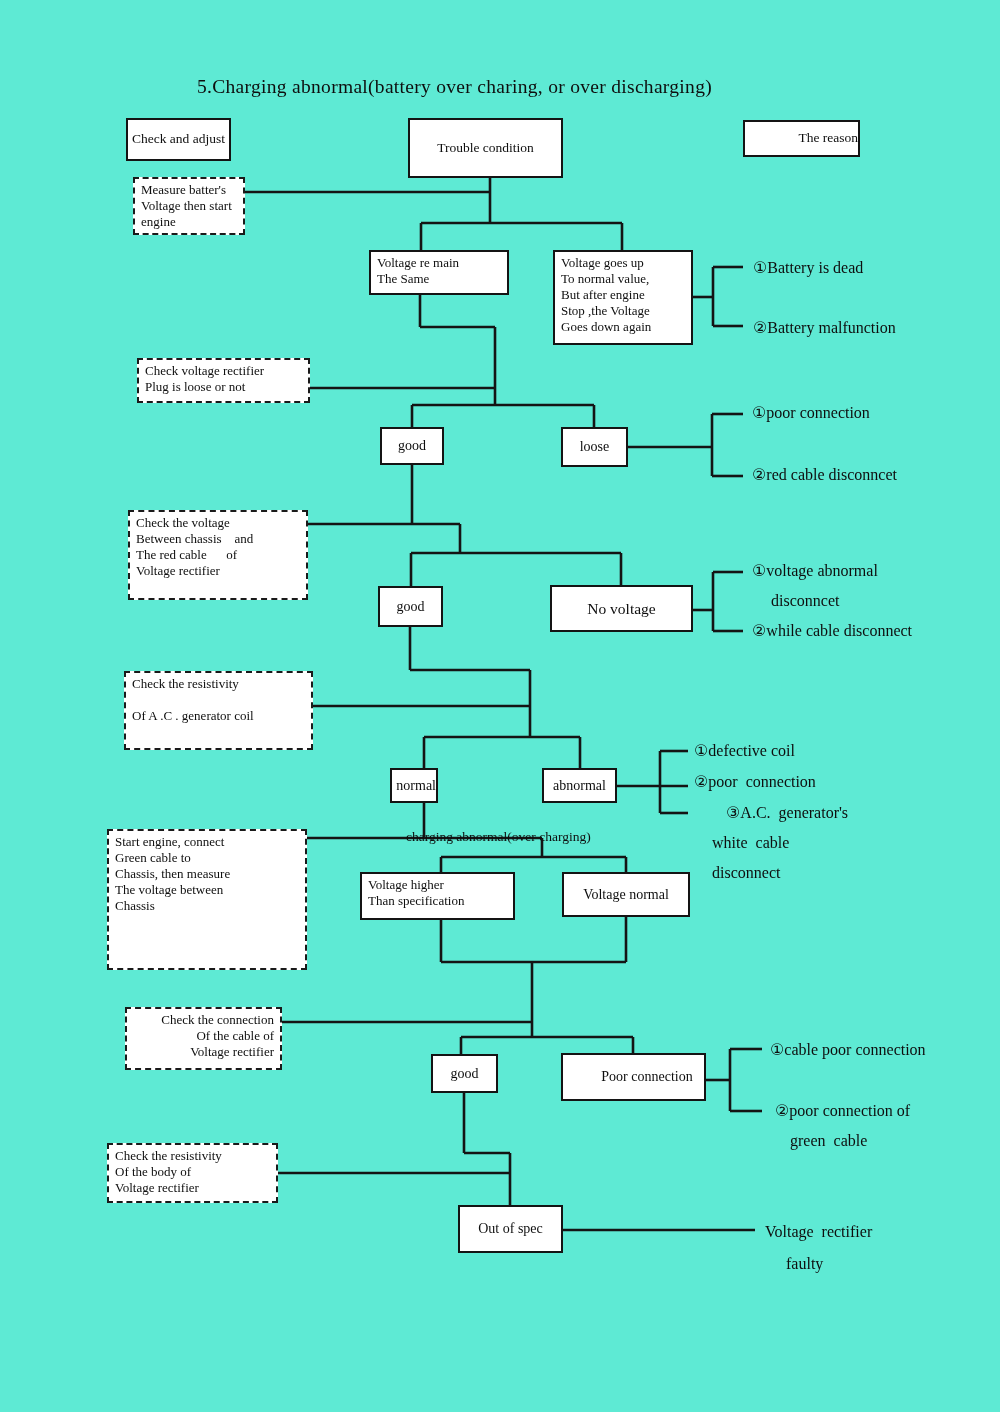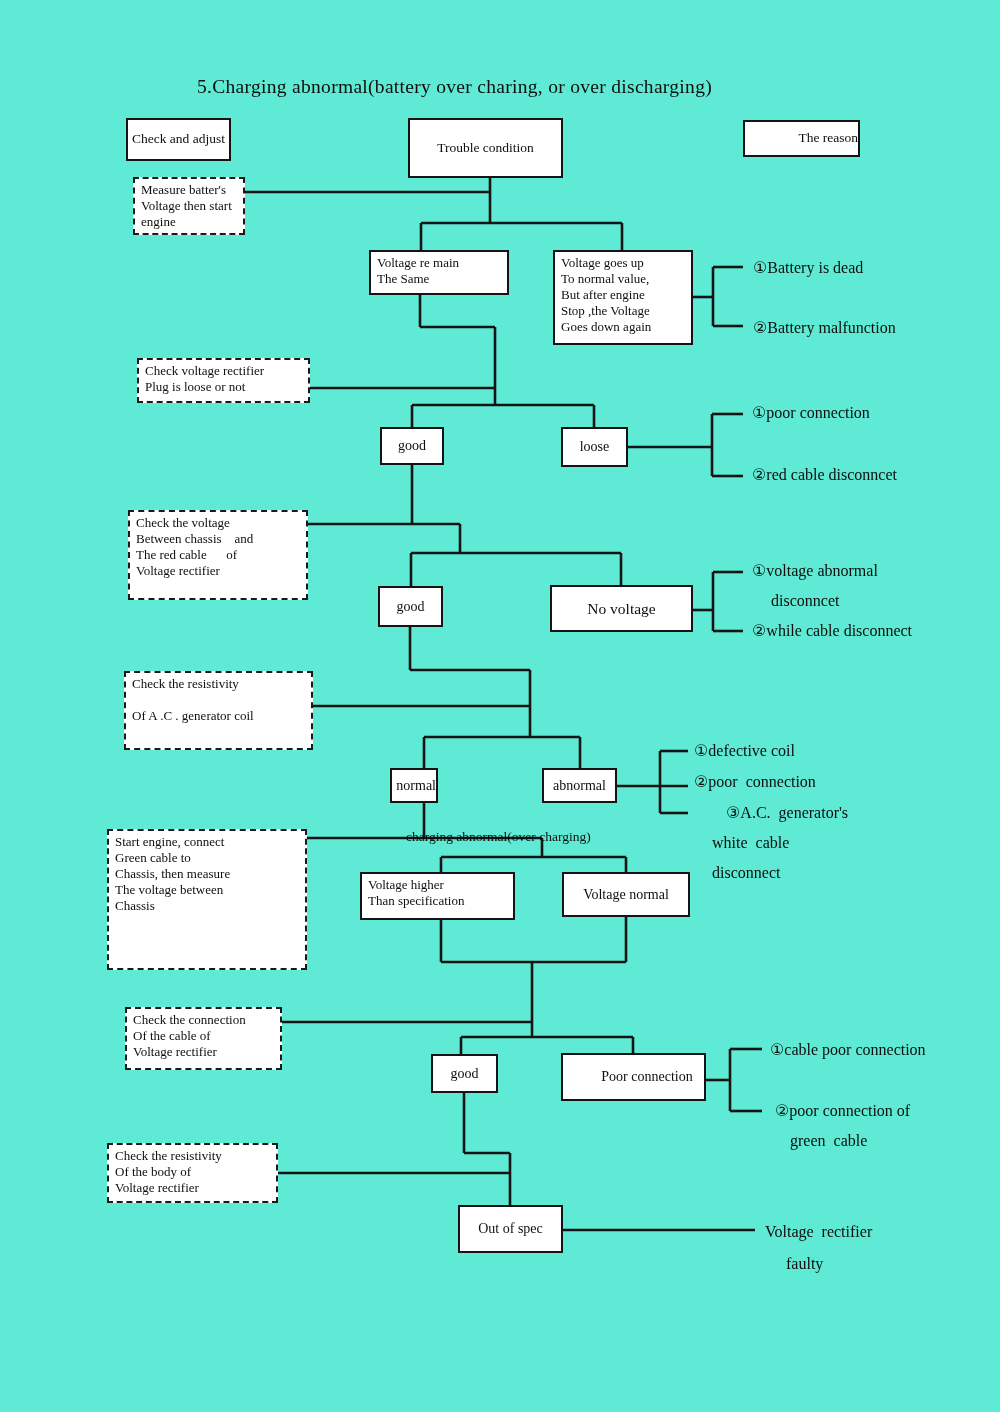--- a/index.html
+++ b/index.html
@@ -129,21 +129,21 @@
 
 Of A .C . generator coil</span>
       </div>
       <div class="node dashed left" style="left: 107px; top: 829px; width: 200px; height: 141px;">
         <span>Start engine, connect
 Green cable to
 Chassis, then measure
 The voltage between
 Chassis</span>
       </div>
-      <div class="node dashed left" style="left: 125px; top: 1007px; width: 157px; height: 63px;">
+      <div class="node dashed left" style="left: 125px; top: 1007px; width: 157px; height: 63px; text-align: right;">
         <span>Check the connection
 Of the cable of
 Voltage rectifier</span>
       </div>
       <div class="node dashed left" style="left: 107px; top: 1143px; width: 171px; height: 60px;">
         <span>Check the resistivity
 Of the body of
 Voltage rectifier</span>
       </div>
       <div class="node solid left" style="left: 369px; top: 250px; width: 140px; height: 45px;">

